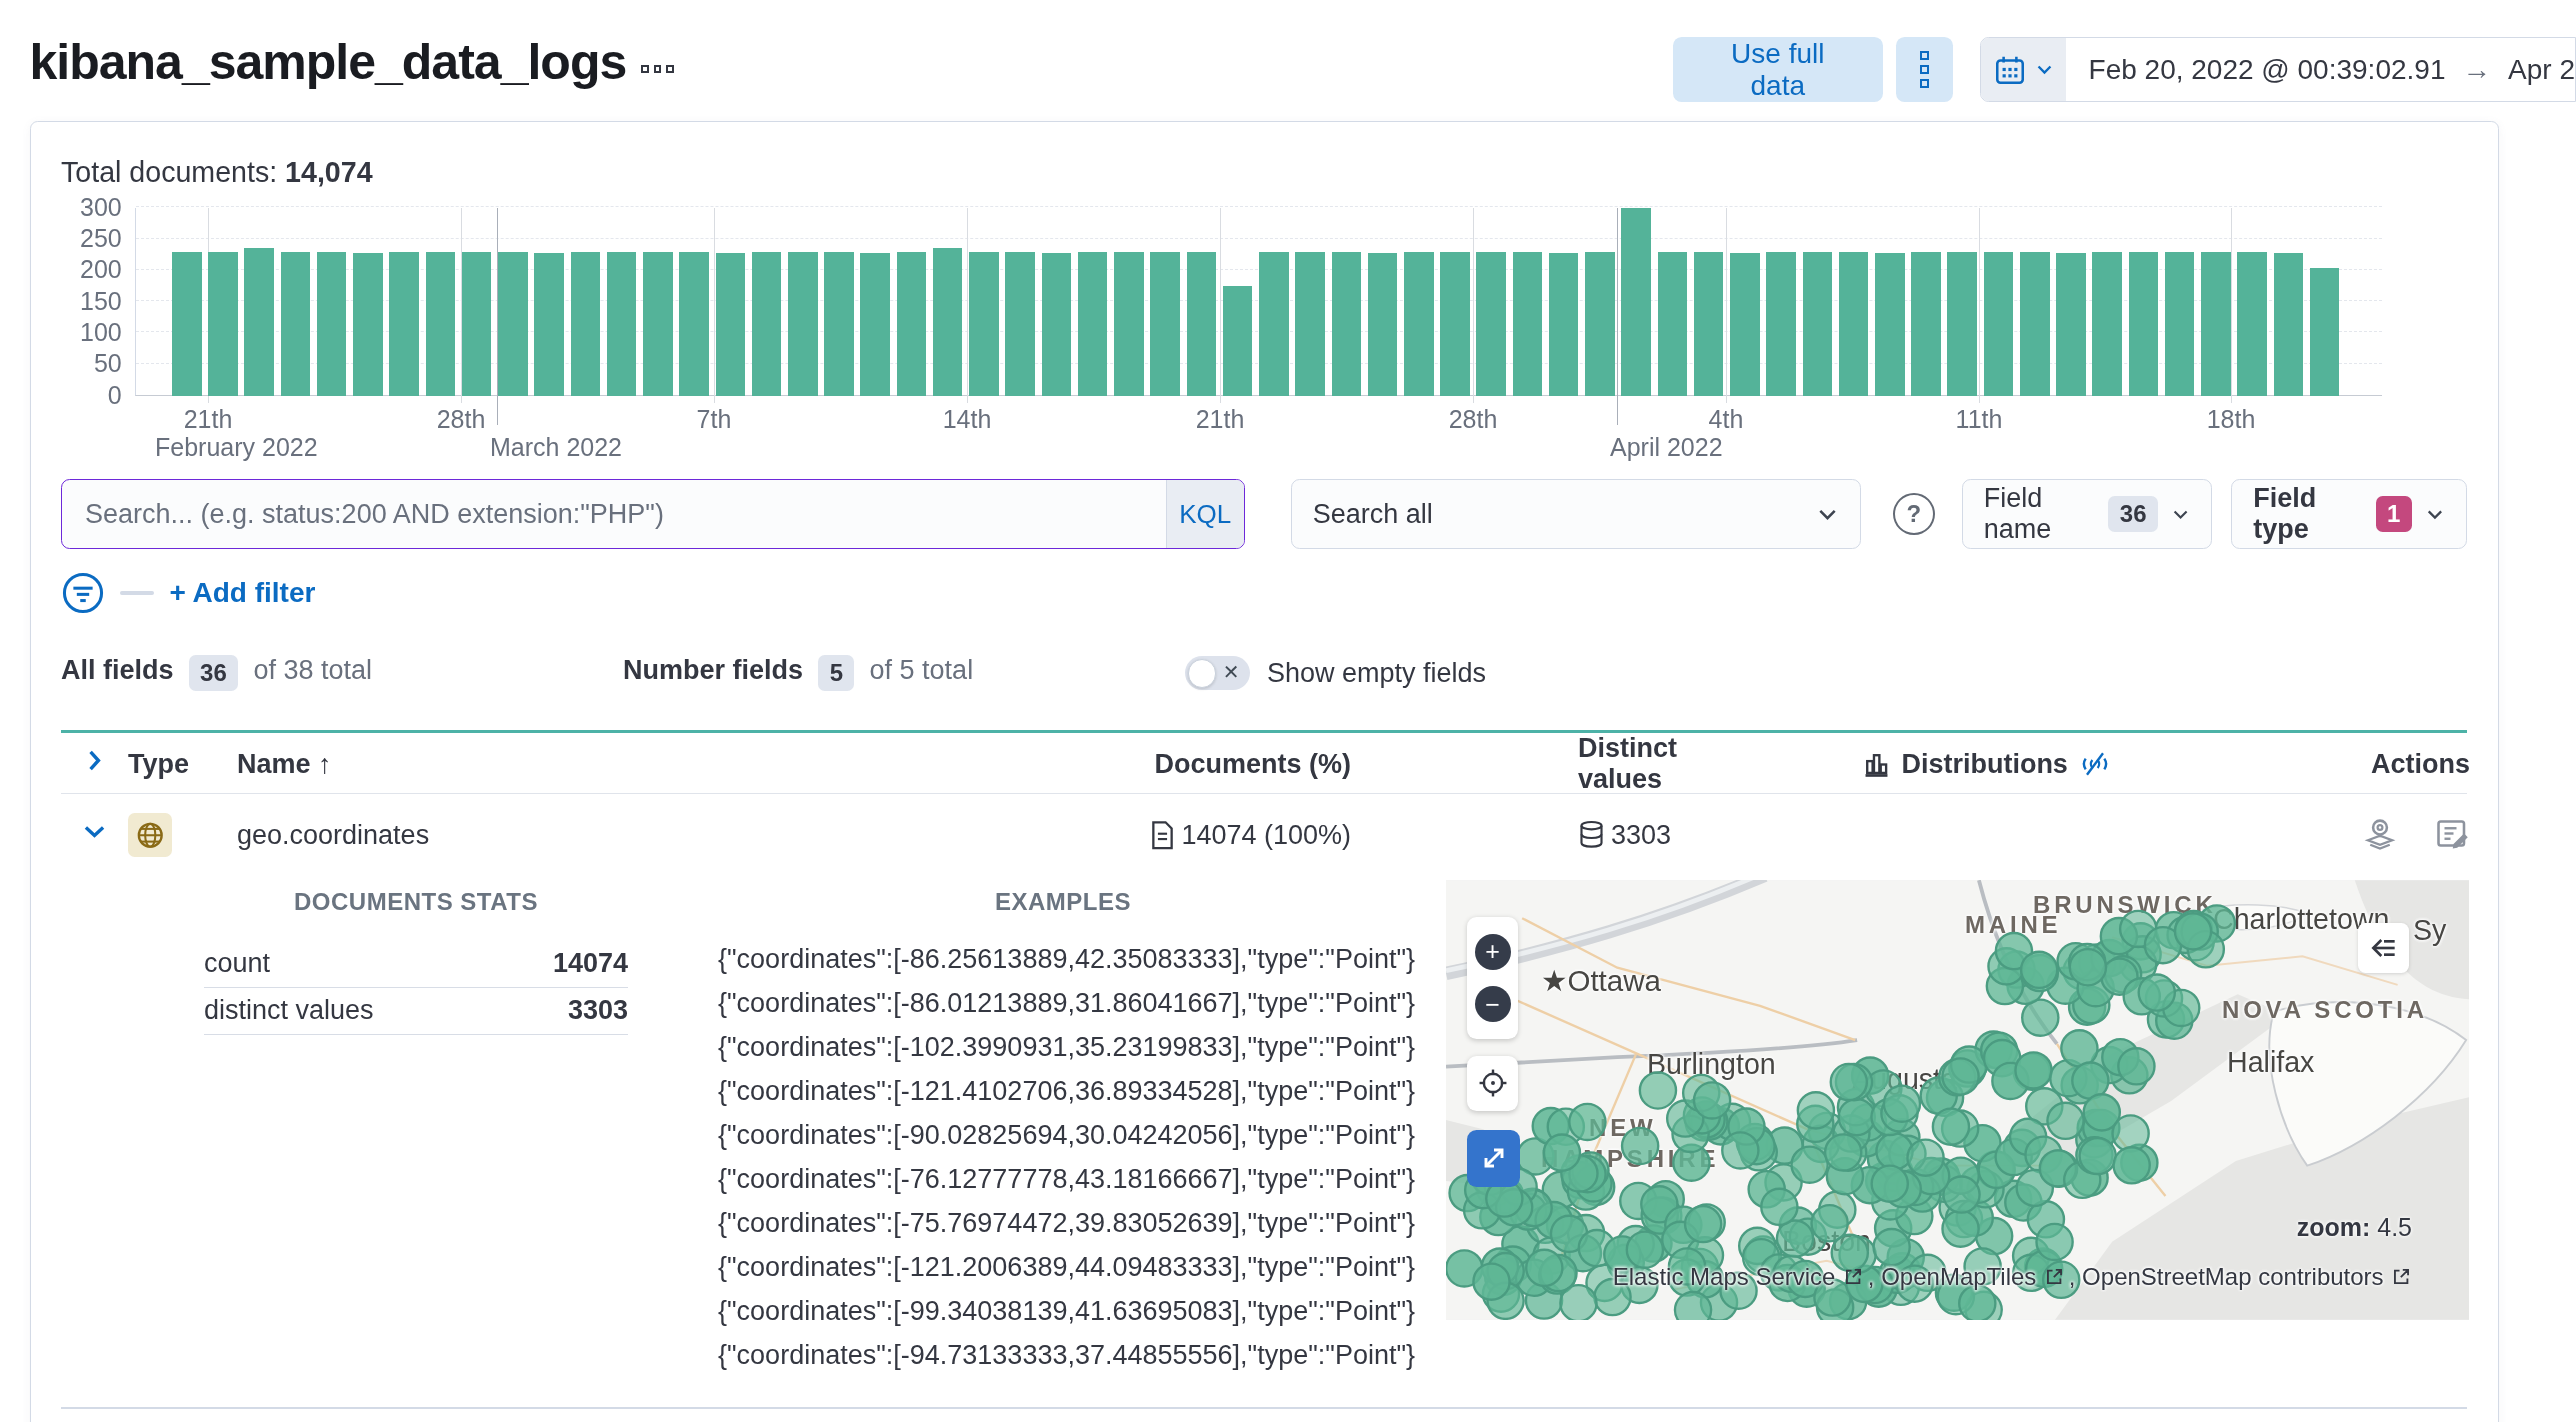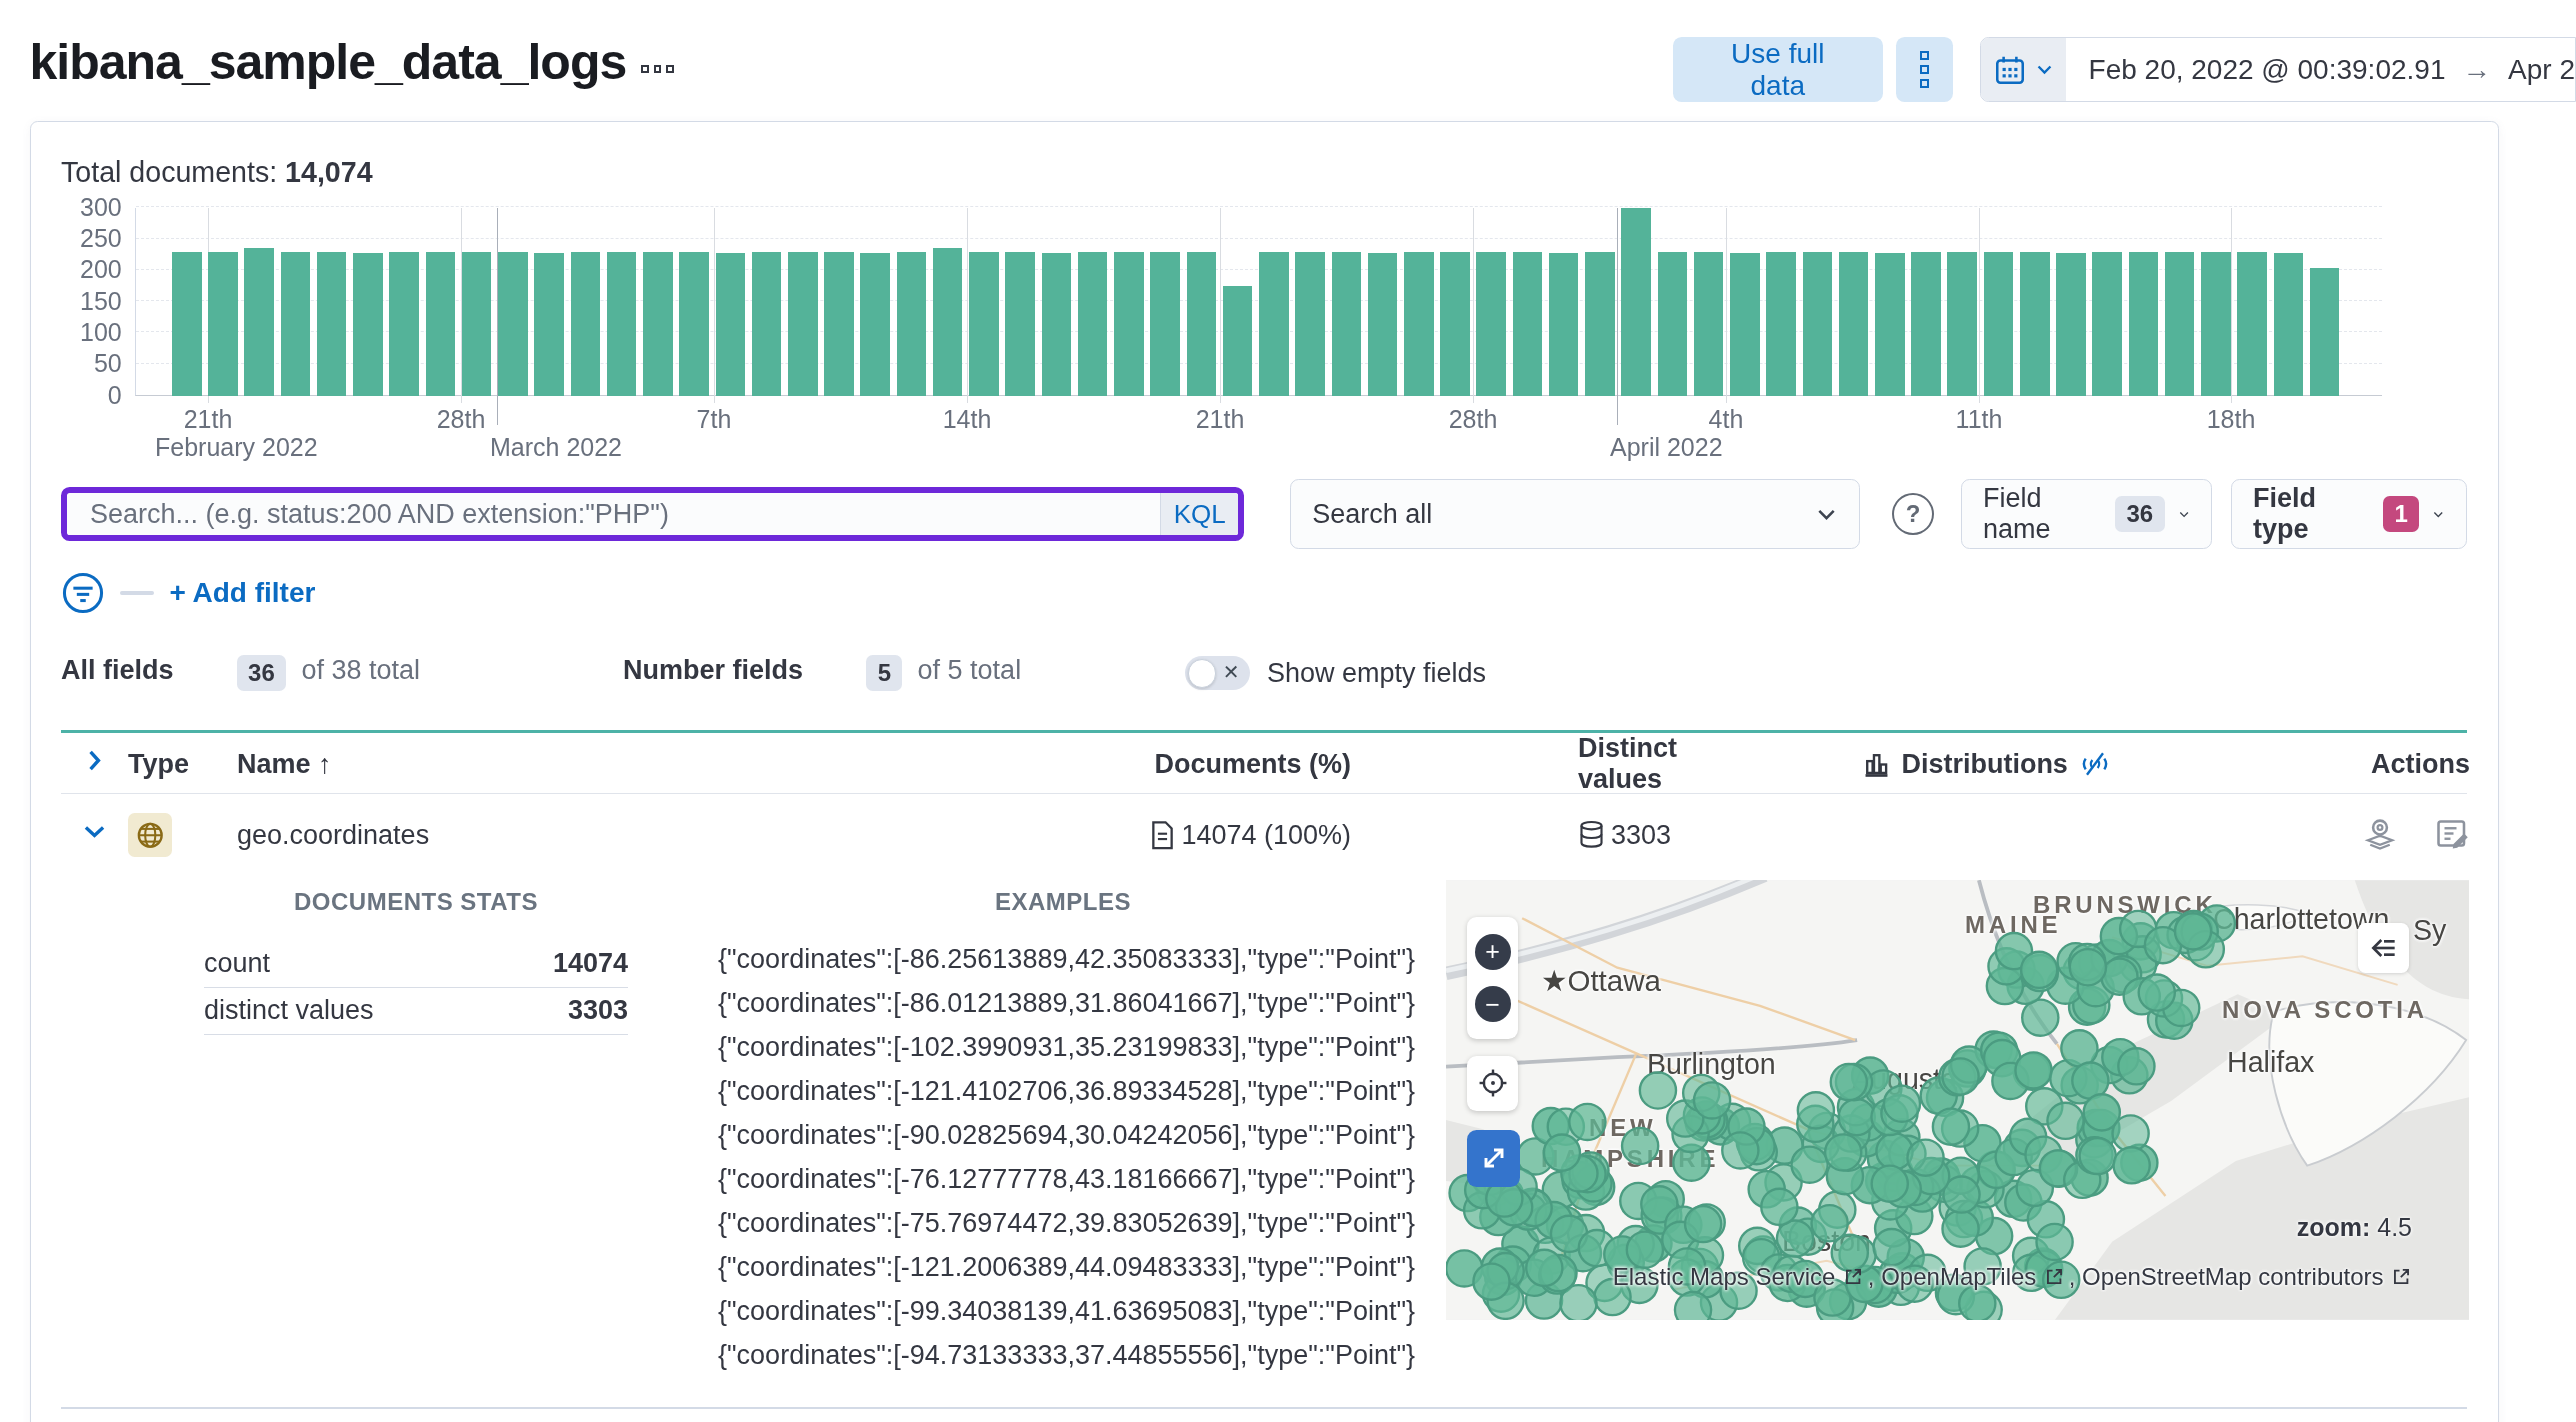--- a/index.html
+++ b/index.html
@@ -41,38 +41,38 @@
   .vline { position:absolute; width:1px; background:#d9dce1; top:0; height:195px; z-index:0; }
   .vline.month { background:#a9afb9; height:217px; }
   .bars { position:absolute; left:0; top:0; width:100%; height:188px; display:flex;
     align-items:flex-end; gap:6.7px; padding-left:36px; padding-right:43px; z-index:1; }
   .bar { flex:1; background:#54b399; }
   .xday { position:absolute; top:197px; transform:translateX(-50%); font-size:25px; color:#69707d; white-space:nowrap; }
   .xmonth { position:absolute; top:225px; font-size:25px; color:#69707d; white-space:nowrap; }
 
   
   .search-row { margin-top:23px; display:flex; align-items:center; height:70px; }
-  .search-box { width:1186px; height:54px; border:6px solid #6d28d9; border-radius:8.6px;
+  .search-box { width:1186px; height:70px; border:1px solid #6d28d9; border-radius:8.6px;
     background:#fbfcfd; display:flex; overflow:hidden; }
   .search-box input { flex:1; border:none; outline:none; background:transparent;
     font-size:27px; font-family:inherit; color:#343741; padding:0 23px; }
   .search-box input::placeholder { color:#69707d; }
   .kql { width:78px; background:#e9edf3; border-left:1px solid #d3dae6; color:#0b6bc2;
     font-size:26px; display:flex; align-items:center; justify-content:center; cursor:pointer; }
   .select { height:70px; border:1px solid #d3dae6; border-radius:8.6px; background:#fbfcfd;
     display:flex; align-items:center; padding:0 21px; cursor:pointer; font-size:27px; gap:13.3px; }
   .select .grow { flex:1; }
   .sel-searchall { width:571px; margin-left:46px; }
   .help-circle { margin-left:32px; width:42px; height:42px; border-radius:50%;
     border:2.4px solid #636a75; color:#636a75; font-size:24px; font-weight:700;
     display:flex; align-items:center; justify-content:center; cursor:pointer; }
   .sel-fieldname { width:251px; margin-left:27px; }
   .sel-fieldtype { width:236px; margin-left:19px; font-weight:700; }
   .badge { background:#e0e5ee; border-radius:6.7px; font-size:24px; font-weight:700;
-    padding:3.8px 11.4px; color:#343741;margin-left:48px; }
+    padding:3.8px 11.4px; color:#343741; }
   .badge.accent { background:#c4487e; color:#fff; }
 
   
   .filter-row { margin-top:21px; display:flex; align-items:center; gap:15.2px; height:46px; }
   .dash { width:34px; height:3.8px; background:#d3dae6; border-radius:1.9px; }
   .add-filter { color:#0b6bc2; font-size:28px; font-weight:600; cursor:pointer; }
 
   
   .fields-row { margin-top:34px; display:flex; align-items:center; height:46px; }
   .fgroup { width:562px; display:flex; align-items:flex-start; gap:15.2px; font-size:27px; }

